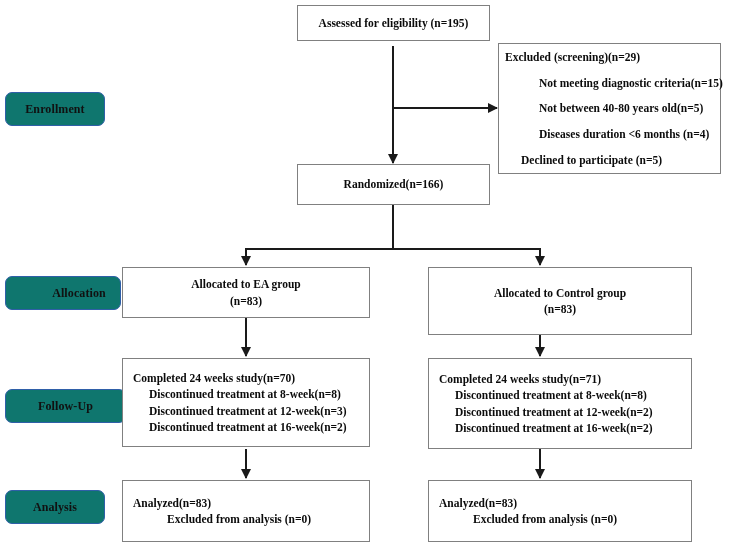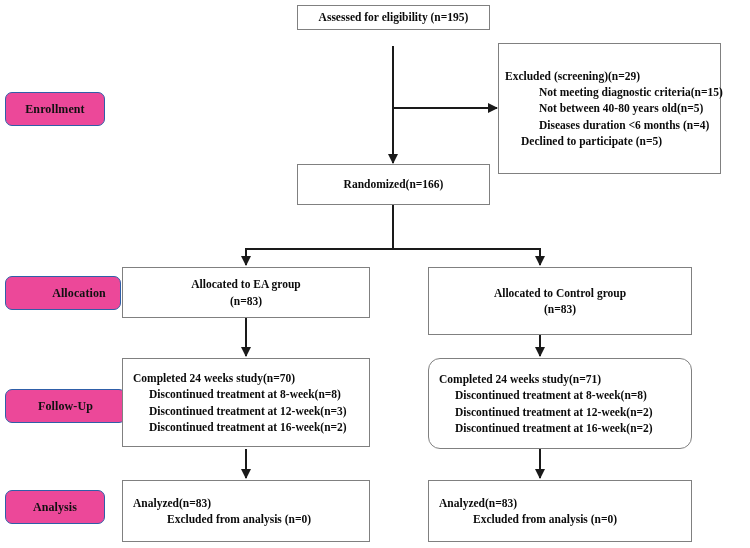--- a/index.html
+++ b/index.html
@@ -48,21 +48,21 @@
     text-align: center;
   }
   .node.listbox {
     display: flex;
     flex-direction: column;
     justify-content: center;
   }
   .stage {
     position: absolute;
     box-sizing: border-box;
-    background: #ec4899;
+    background: #0f766e;
     border: 1px solid #2f5fa8;
     border-radius: 7px;
     display: flex;
     align-items: center;
     justify-content: center;
     font-weight: bold;
     font-size: 12px;
     color: #111111;
     letter-spacing: .1px;
   }
@@ -105,25 +105,25 @@
   <div class="stage" style="left:5px; top:276px; width:116px; height:34px;padding-left:32px;">
     <span>Allocation</span>
   </div>
   <div class="stage" style="left:5px; top:389px; width:121px; height:34px;">
     <span>Follow-Up</span>
   </div>
   <div class="stage" style="left:5px; top:490px; width:100px; height:34px;">
     <span>Analysis</span>
   </div>
 
-  <div class="node center" style="left:297px; top:5px; width:193px; height:25px;font-family:Liberation Serif, serif;">
+  <div class="node center" style="left:297px; top:5px; width:193px; height:36px;font-family:Liberation Serif, serif;">
     <div class="line">Assessed for eligibility (n=195)</div>
   </div>
 
-  <div class="node listbox excluded-box" style="left:498px; top:43px; width:223px; height:131px;">
+  <div class="node listbox excluded-box" style="left:498px; top:43px; width:223px; height:131px;justify-content:space-between;">
     <div class="line">Excluded (screening)(n=29)</div>
     <div class="line ind-2">Not meeting diagnostic criteria(n=15)</div>
     <div class="line ind-2">Not between 40-80 years old(n=5)</div>
     <div class="line ind-2">Diseases duration &lt;6 months (n=4)</div>
     <div class="line ind-1">Declined to participate (n=5)</div>
   </div>
 
   <div class="node center" style="left:297px; top:164px; width:193px; height:41px;">
     <div class="line">Randomized(n=166)</div>
   </div>
@@ -136,21 +136,21 @@
     <div class="line">Allocated to Control group</div>
     <div class="line">(n=83)</div>
   </div>
 
   <div class="node listbox pad-l" style="left:122px; top:358px; width:248px; height:89px;">
     <div class="line">Completed 24 weeks study(n=70)</div>
     <div class="line ind-1">Discontinued treatment at 8-week(n=8)</div>
     <div class="line ind-1">Discontinued treatment at 12-week(n=3)</div>
     <div class="line ind-1">Discontinued treatment at 16-week(n=2)</div>
   </div>
-  <div class="node listbox pad-l" style="left:428px; top:358px; width:264px; height:91px;border-radius:12px;">
+  <div class="node listbox pad-l" style="left:428px; top:358px; width:264px; height:91px;">
     <div class="line">Completed 24 weeks study(n=71)</div>
     <div class="line ind-1">Discontinued treatment at 8-week(n=8)</div>
     <div class="line ind-1">Discontinued treatment at 12-week(n=2)</div>
     <div class="line ind-1">Discontinued treatment at 16-week(n=2)</div>
   </div>
 
   <div class="node listbox pad-l" style="left:122px; top:480px; width:248px; height:62px;">
     <div class="line">Analyzed(n=83)</div>
     <div class="line ind-2">Excluded from analysis (n=0)</div>
   </div>

